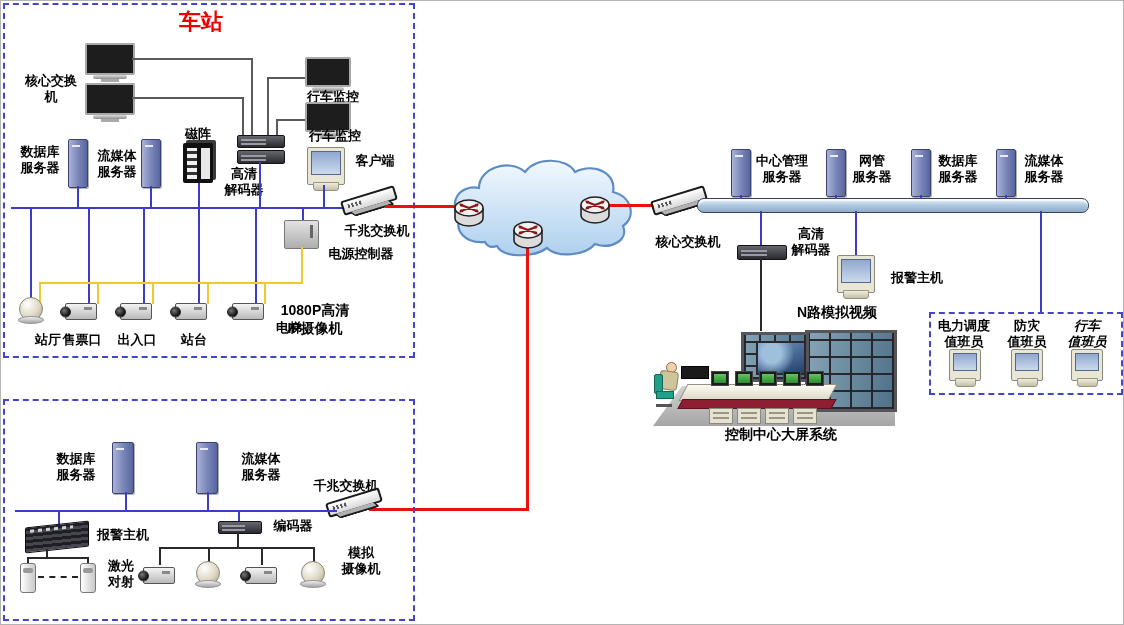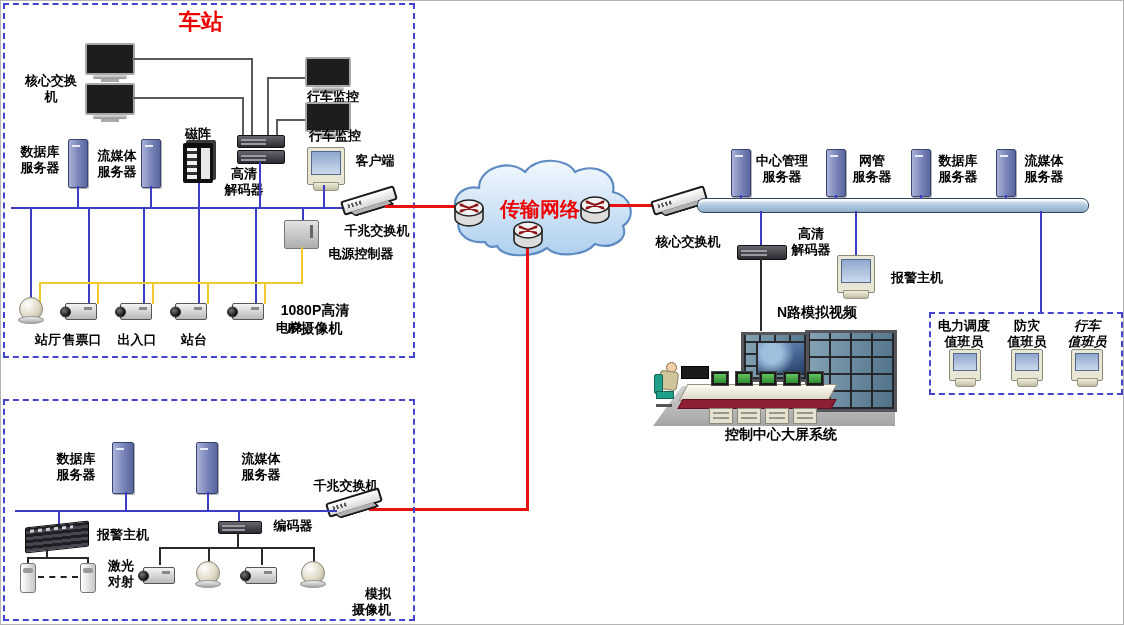--- a/index.html
+++ b/index.html
@@ -198,21 +198,20 @@
     <ellipse cx="18" cy="15" rx="14" ry="8" fill="#f2f2f2" stroke="#222" stroke-width="1.6"></ellipse>
     <path d="M10 12 L26 18 M26 12 L10 18" stroke="#8e1616" stroke-width="2.4" stroke-linecap="round"></path>
     <path d="M8 10.5 l4.5 .5 l-2.5 3 z M28 10.5 l-4.5 .5 l2.5 3 z M8 19.5 l4.5 -.5 l-2.5 -3 z M28 19.5 l-4.5 -.5 l2.5 -3 z" fill="#8e1616"></path>
   </svg>
   <svg class="router" style="left:509px;top:214px;" width="36" height="38" viewBox="0 0 36 38">
     <path d="M4 15 v10 a14 8 0 0 0 28 0 v-10" fill="#dcdcdc" stroke="#222" stroke-width="1.6"></path>
     <ellipse cx="18" cy="15" rx="14" ry="8" fill="#f2f2f2" stroke="#222" stroke-width="1.6"></ellipse>
     <path d="M10 12 L26 18 M26 12 L10 18" stroke="#8e1616" stroke-width="2.4" stroke-linecap="round"></path>
     <path d="M8 10.5 l4.5 .5 l-2.5 3 z M28 10.5 l-4.5 .5 l2.5 3 z M8 19.5 l4.5 -.5 l-2.5 -3 z M28 19.5 l-4.5 -.5 l2.5 -3 z" fill="#8e1616"></path>
   </svg>
-  <div class="zone-title" style="left:484px;top:195px;width:110px;font-size:20px;">传输网络</div>
 
 
   <div class="sw3d" style="left:650px;top:192px;"></div>
   <div class="lbl" style="left:642px;top:233px;width:90px;">核心交换机</div>
 
   <div class="tube" style="left:696px;top:197px;width:390px;height:13px;"></div>
 
   <div class="tower" style="left:730px;top:148px;width:18px;height:46px;"></div>
   <div class="lbl" style="left:748px;top:152px;width:66px;">中心管理
 服务器</div>
@@ -231,21 +230,21 @@
   <div class="vl" style="left:1004px;top:194px;height:4px;"></div>
 
   <div class="vl" style="left:759px;top:210px;height:34px;"></div>
   <div class="rack" style="left:736px;top:244px;width:48px;height:13px;"></div>
   <div class="lbl" style="left:780px;top:225px;width:60px;">高清
 解码器</div>
   <div class="vl black" style="left:759px;top:257px;height:73px;"></div>
   <div class="vl" style="left:854px;top:210px;height:44px;"></div>
   <div class="crt" style="left:836px;top:254px;width:36px;height:36px;"></div>
   <div class="lbl" style="left:876px;top:269px;width:80px;">报警主机</div>
-  <div class="lbl big" style="left:760px;top:303px;width:112px;">N路模拟视频</div>
+  <div class="lbl big" style="left:760px;top:303px;width:112px;padding-left:20px;">N路模拟视频</div>
   <div class="vl" style="left:1039px;top:210px;height:102px;"></div>
 
   <div class="vw" style="left:652px;top:327px;width:242px;height:98px;">
     <div class="vw-floor"></div>
     <div class="vw-wall" style="left:152px;top:2px;width:86px;height:76px;"></div>
     <div class="vw-wall small" style="left:88px;top:4px;width:62px;height:44px;"></div>
     <div class="vw-big" style="left:103px;top:13px;width:46px;height:30px;"></div>
     <div class="vw-desktop"></div>
     <div class="vw-deskfront"></div>
     <div class="vw-mon" style="left:58px;top:43px;"></div>
@@ -311,16 +310,16 @@
   <div class="vl black" style="left:236px;top:531px;height:16px;"></div>
   <div class="hl black" style="left:158px;top:546px;width:156px;"></div>
   <div class="vl black" style="left:158px;top:548px;height:16px;"></div>
   <div class="vl black" style="left:207px;top:548px;height:14px;"></div>
   <div class="vl black" style="left:260px;top:548px;height:16px;"></div>
   <div class="vl black" style="left:312px;top:548px;height:14px;"></div>
   <div class="cambox" style="left:142px;top:566px;width:30px;height:15px;"></div>
   <div class="dome" style="left:195px;top:560px;"></div>
   <div class="cambox" style="left:244px;top:566px;width:30px;height:15px;"></div>
   <div class="dome" style="left:300px;top:560px;"></div>
-  <div class="lbl" style="left:330px;top:585px;width:60px;text-align:right;">模拟
+  <div class="lbl" style="left:330px;top:544px;width:60px;">模拟
 摄像机</div>
 
 </div>
 
 </body></html>

